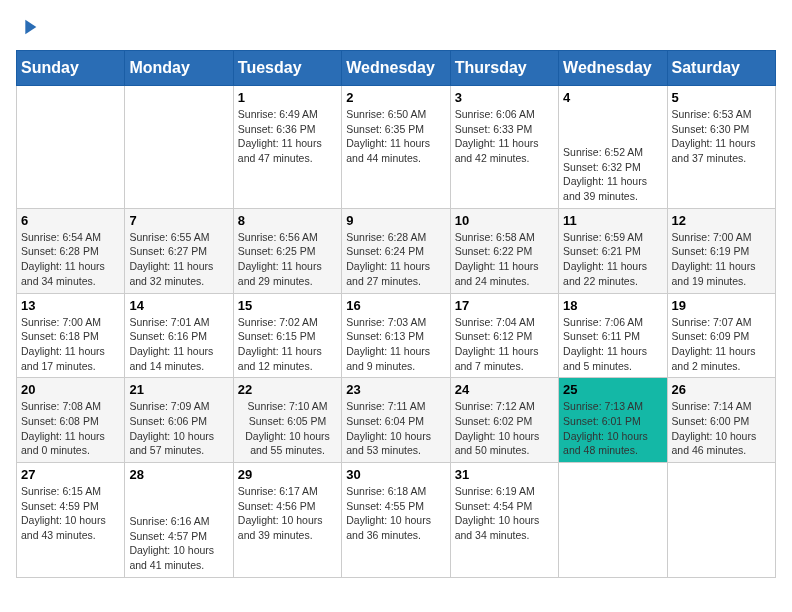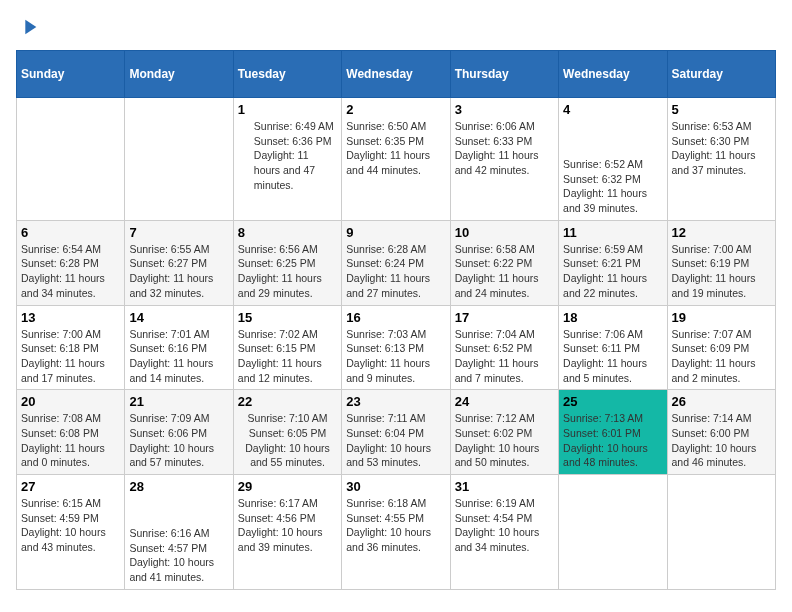--- a/index.html
+++ b/index.html
@@ -56,23 +56,23 @@
       color: #555;
     }
     .calendar {
       width: 100%;
       border-collapse: collapse;
       font-size: 11px;
     }
     .calendar th {
       background: #2a6db5;
       color: #fff;
-      padding: 16px 4px;
+      padding: 8px 4px;
       text-align: left;
-      font-size: 12px;
+      font-size: 16px;
       font-weight: bold;
       border: 1px solid #1a5da5;
     }
     .calendar td {
       border: 1px solid #ccc;
       vertical-align: top;
       padding: 4px;
       width: 108px;
       min-height: 80px;
       background: #fff;
@@ -127,21 +127,21 @@
         <th>Wednesday</th>
         <th>Saturday</th>
       </tr>
   </thead>
   <tbody id="calendar-body">
   <tr>
         <td class="empty-cell"></td>
         <td class="empty-cell"></td>
         <td>
           <span class="day-number">1</span>
-          <div class="day-info" style="white-space: pre-line; margin-left: 16px;">Sunrise: 6:49 AM
+          <div class="day-info" style="white-space: pre-line;">Sunrise: 6:49 AM
 Sunset: 6:36 PM
 Daylight: 11 hours and 47 minutes.</div>
         </td>
         <td>
           <span class="day-number">2</span>
           <div class="day-info" style="white-space: pre-line;">Sunrise: 6:50 AM
 Sunset: 6:35 PM
 Daylight: 11 hours and 44 minutes.</div>
         </td>
         <td>
@@ -228,21 +228,21 @@
         </td>
         <td>
           <span class="day-number">16</span>
           <div class="day-info" style="white-space: pre-line;">Sunrise: 7:03 AM
 Sunset: 6:13 PM
 Daylight: 11 hours and 9 minutes.</div>
         </td>
         <td>
           <span class="day-number">17</span>
           <div class="day-info" style="white-space: pre-line;">Sunrise: 7:04 AM
-Sunset: 6:52 PM
+Sunset: 6:12 PM
 Daylight: 11 hours and 7 minutes.</div>
         </td>
         <td>
           <span class="day-number">18</span>
           <div class="day-info" style="white-space: pre-line;">Sunrise: 7:06 AM
 Sunset: 6:11 PM
 Daylight: 11 hours and 5 minutes.</div>
         </td>
         <td>
           <span class="day-number">19</span>

